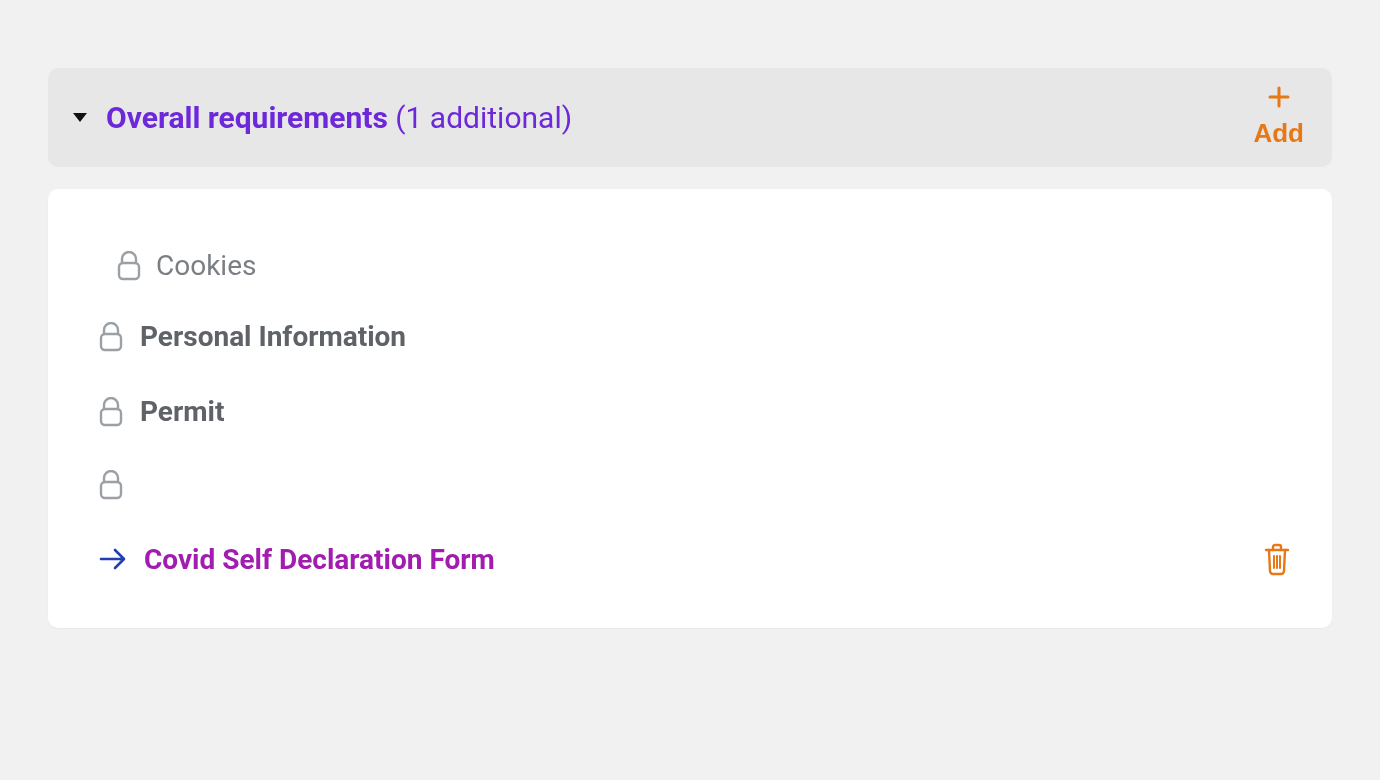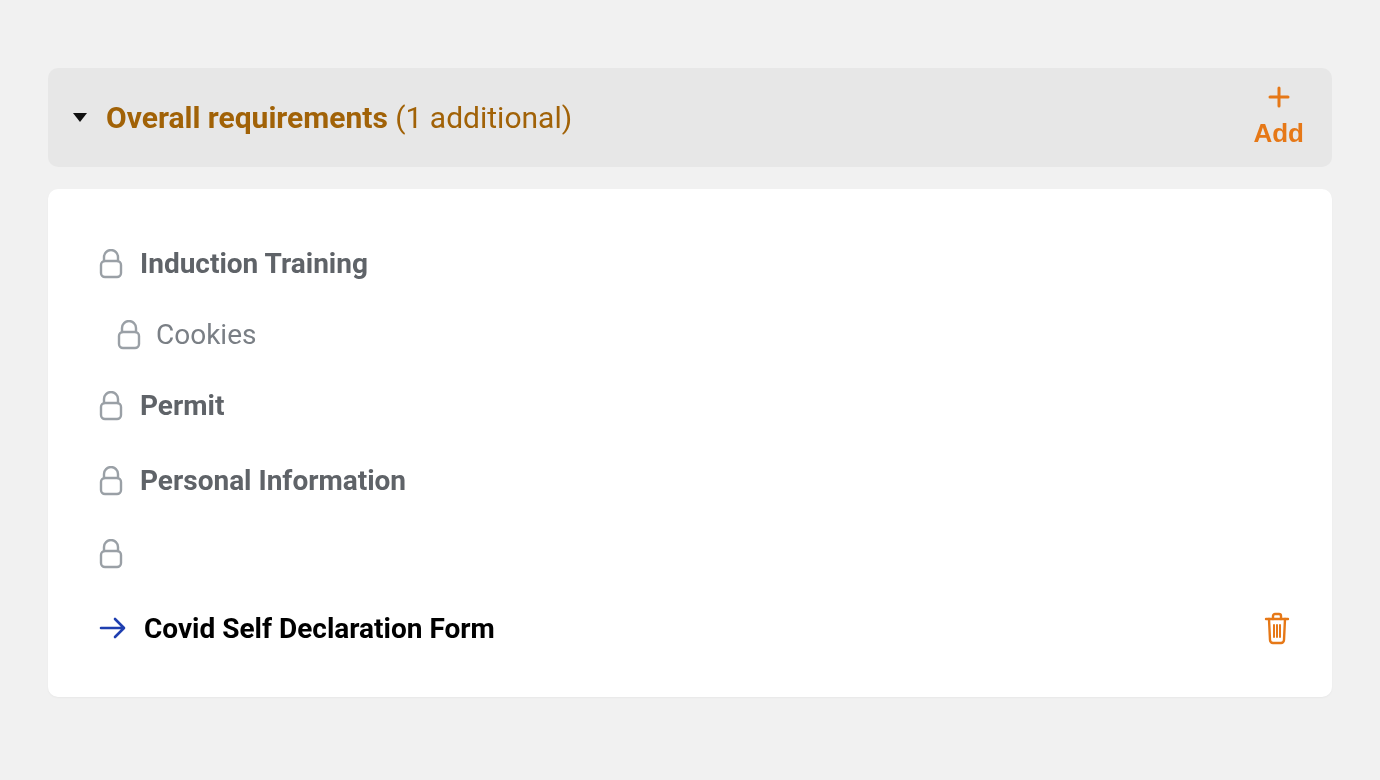--- a/index.html
+++ b/index.html
@@ -22,21 +22,21 @@
     align-items: center;
     gap: 18px;
   }
   .caret-icon {
     display: inline-flex;
     align-items: center;
     justify-content: center;
   }
   .panel-title {
     font-size: 30px;
-    color: #a16207;
+    color: #6d28d9;
   }
   .panel-title strong {
     font-weight: 700;
   }
   .panel-title .muted {
     font-weight: 400;
   }
   .add-button {
     display: inline-flex;
     align-items: center;
@@ -105,21 +105,21 @@
     padding: 4px 0;
   }
   .additional-left {
     display: flex;
     align-items: center;
     gap: 16px;
   }
   .additional-label {
     font-size: 28px;
     font-weight: 700;
-    color: #000000;
+    color: #a21caf;
   }
   .trash-button {
     background: transparent;
     border: none;
     cursor: pointer;
     color: #e67817;
     display: inline-flex;
     align-items: center;
     padding: 4px;
   }
@@ -146,29 +146,20 @@
       <svg width="22" height="22" viewBox="0 0 22 22">
           <path d="M11 2 V20 M2 11 H20" stroke="#e67817" stroke-width="3" stroke-linecap="round"></path>
         </svg>
     </span>
     <span>Add</span>
   </button>
 </div>
 
 <div class="panel-body">
 
-  <div class="req-item">
-    <span>
-      <svg width="26" height="30" viewBox="0 0 26 30">
-          <path d="M6 12 V8 a7 7 0 0 1 14 0 V12" fill="none" stroke="#9aa0a6" stroke-width="2.4" stroke-linecap="round"></path>
-          <rect x="3" y="12" width="20" height="16" rx="4" fill="none" stroke="#9aa0a6" stroke-width="2.4"></rect>
-        </svg>
-    </span>
-    <span class="req-label">Induction Training</span>
-  </div>
 
   <div class="sub-item">
     <div class="vline"></div>
     <div class="sub-item-content">
       <span>
         <svg width="26" height="30" viewBox="0 0 26 30">
             <path d="M6 12 V8 a7 7 0 0 1 14 0 V12" fill="none" stroke="#9aa0a6" stroke-width="2.4" stroke-linecap="round"></path>
             <rect x="3" y="12" width="20" height="16" rx="4" fill="none" stroke="#9aa0a6" stroke-width="2.4"></rect>
           </svg>
       </span>
@@ -177,31 +168,31 @@
   </div>
 
 
   <div class="req-item">
     <span>
       <svg width="26" height="30" viewBox="0 0 26 30">
           <path d="M6 12 V8 a7 7 0 0 1 14 0 V12" fill="none" stroke="#9aa0a6" stroke-width="2.4" stroke-linecap="round"></path>
           <rect x="3" y="12" width="20" height="16" rx="4" fill="none" stroke="#9aa0a6" stroke-width="2.4"></rect>
         </svg>
     </span>
-    <span class="req-label">Permit</span>
+    <span class="req-label">Personal Information</span>
   </div>
 
   <div class="req-item">
     <span>
       <svg width="26" height="30" viewBox="0 0 26 30">
           <path d="M6 12 V8 a7 7 0 0 1 14 0 V12" fill="none" stroke="#9aa0a6" stroke-width="2.4" stroke-linecap="round"></path>
           <rect x="3" y="12" width="20" height="16" rx="4" fill="none" stroke="#9aa0a6" stroke-width="2.4"></rect>
         </svg>
     </span>
-    <span class="req-label">Personal Information</span>
+    <span class="req-label">Permit</span>
   </div>
 
   <div class="req-item">
     <span>
       <svg width="26" height="30" viewBox="0 0 26 30">
           <path d="M6 12 V8 a7 7 0 0 1 14 0 V12" fill="none" stroke="#9aa0a6" stroke-width="2.4" stroke-linecap="round"></path>
           <rect x="3" y="12" width="20" height="16" rx="4" fill="none" stroke="#9aa0a6" stroke-width="2.4"></rect>
         </svg>
     </span>
   </div>

